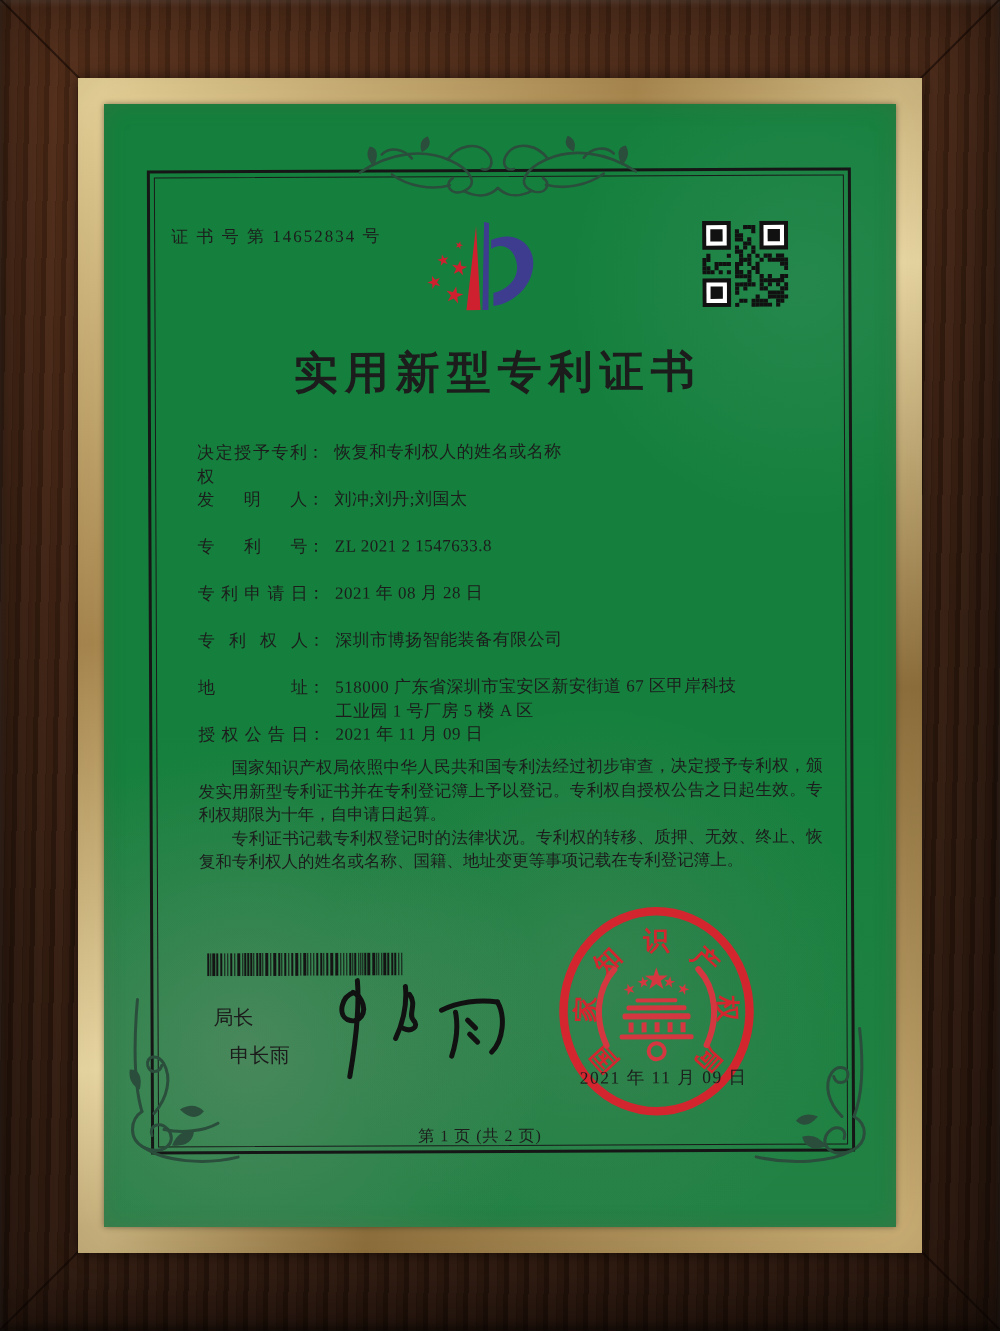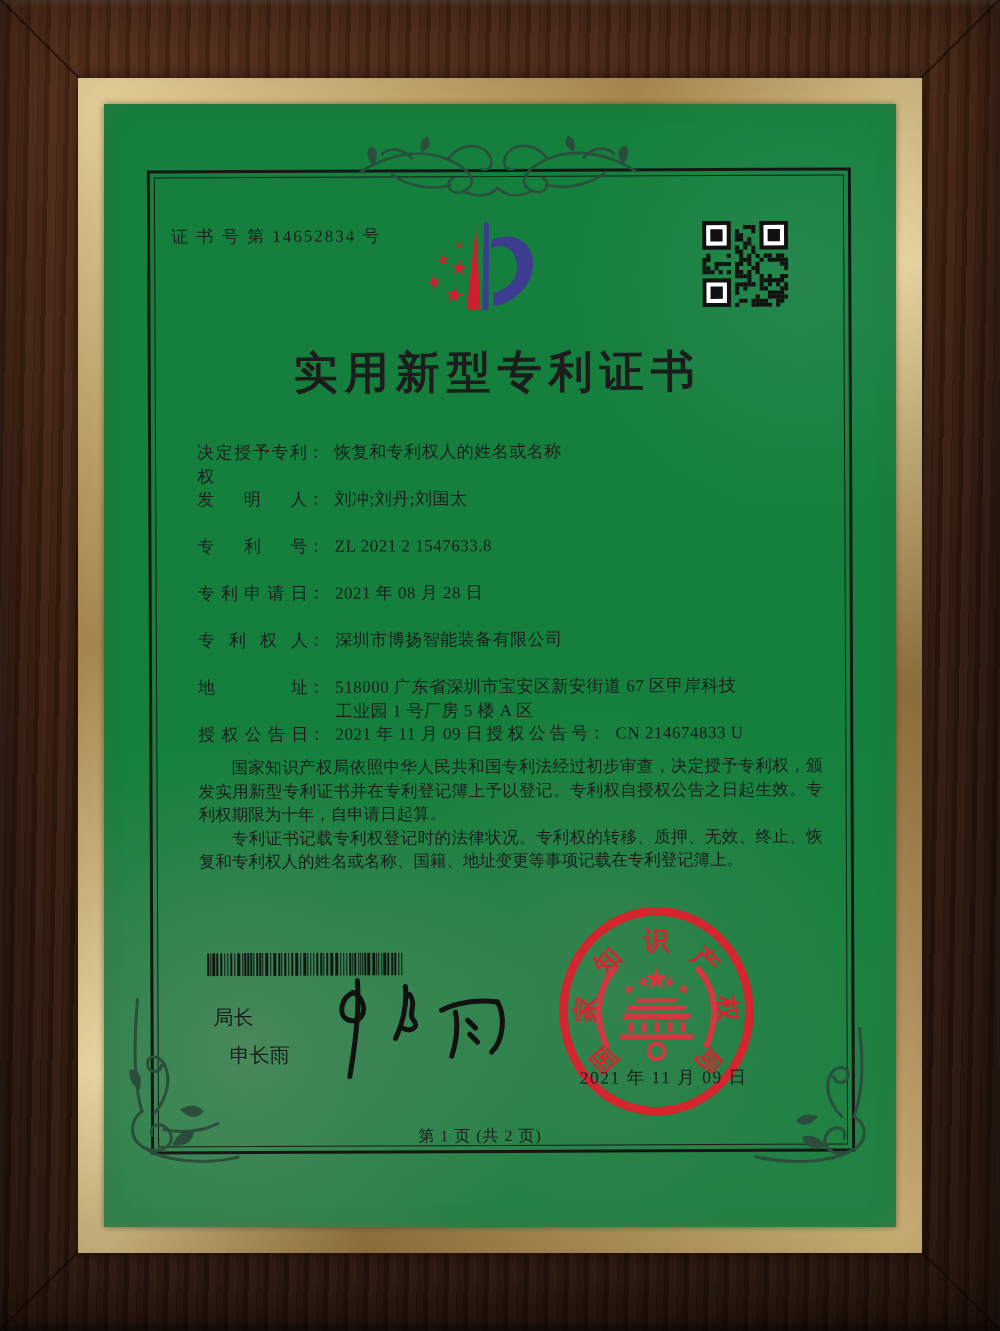--- a/index.html
+++ b/index.html
@@ -297,24 +297,20 @@
           <span class="f-label">专利权人</span><span class="f-colon">：</span>
           <span class="f-value">深圳市博扬智能装备有限公司</span>
         </div>
         <div class="frow address">
           <span class="f-label">地址</span><span class="f-colon">：</span>
           <span class="f-value">518000 广东省深圳市宝安区新安街道 67 区甲岸科技工业园 1 号厂房 5 楼 A 区</span>
         </div>
         <div class="frow">
           <span class="f-label">授权公告日</span><span class="f-colon">：</span>
           <span class="f-value">2021 年 11 月 09 日</span>
-          <span class="grant2">
-            <span class="f-label">授权公告号</span><span class="f-colon">：</span>
-            <span class="f-value">CN 214674833 U</span>
-          </span>
         </div>
       </div>
 
       <div class="body-text">
         <p>国家知识产权局依照中华人民共和国专利法经过初步审查，决定授予专利权，颁发实用新型专利证书并在专利登记簿上予以登记。专利权自授权公告之日起生效。专利权期限为十年，自申请日起算。</p>
         <p>专利证书记载专利权登记时的法律状况。专利权的转移、质押、无效、终止、恢复和专利权人的姓名或名称、国籍、地址变更等事项记载在专利登记簿上。</p>
       </div>
 
       <div class="barcode" id="barcode-box"><svg width="202" height="23" viewBox="0 0 202 23">
             <rect x="2" y="0" width="2" height="23" fill="#141414"></rect>

